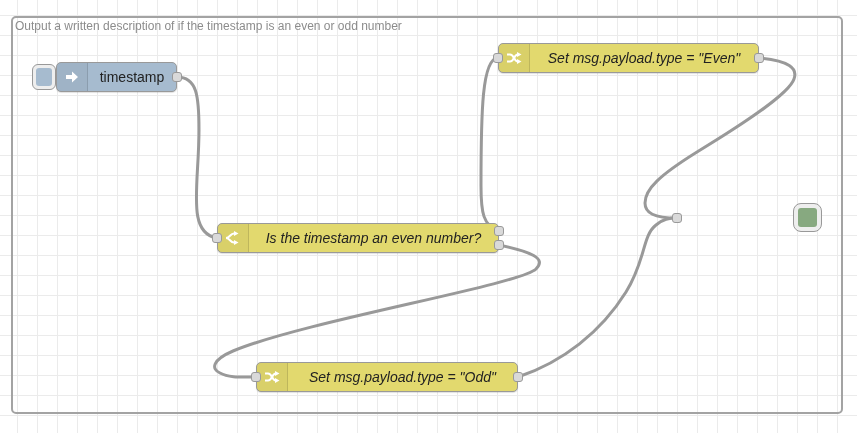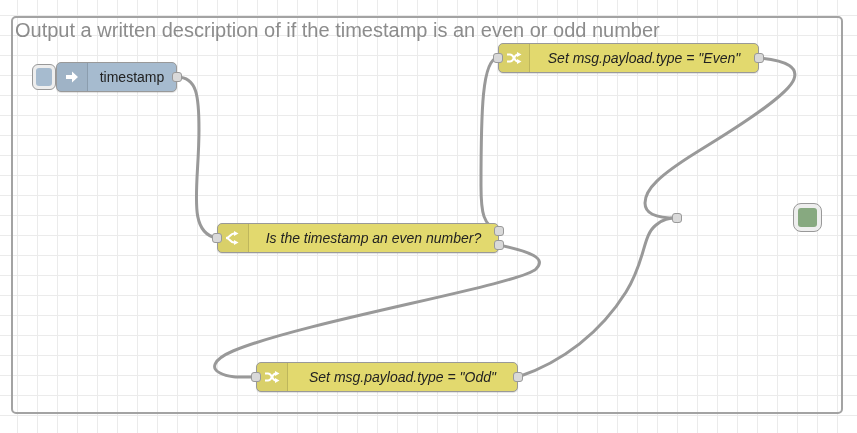--- a/index.html
+++ b/index.html
@@ -16,21 +16,21 @@
     font-family:"Liberation Sans", sans-serif;
   }
   svg.wires{position:absolute;left:0;top:0;width:857px;height:433px;pointer-events:none;}
   svg.wires path{stroke:#999;stroke-width:3;fill:none;stroke-linecap:round;pointer-events:stroke;}
   .group-rect{
     position:absolute;left:11px;top:16px;width:832px;height:398px;
     border:2px solid #a3a3a3;border-radius:5px;box-sizing:border-box;
   }
   .group-label{
     position:absolute;left:15px;top:19px;
-    font-size:20px;color:#8c8c8c;white-space:nowrap;text-align:right;
+    font-size:12px;color:#8c8c8c;white-space:nowrap;text-align:right;
   }
   .node{
     position:absolute;height:30px;box-sizing:border-box;
     border:1px solid #999;border-radius:5px;
     display:flex;align-items:stretch;overflow:hidden;
     box-shadow:0 1px 1px rgba(0,0,0,0.12);
   }
   .node.blue{background:#a6bbcf;}
   .node.yellow{background:#e2d96e;}
   .node.green{background:#87a980;}

